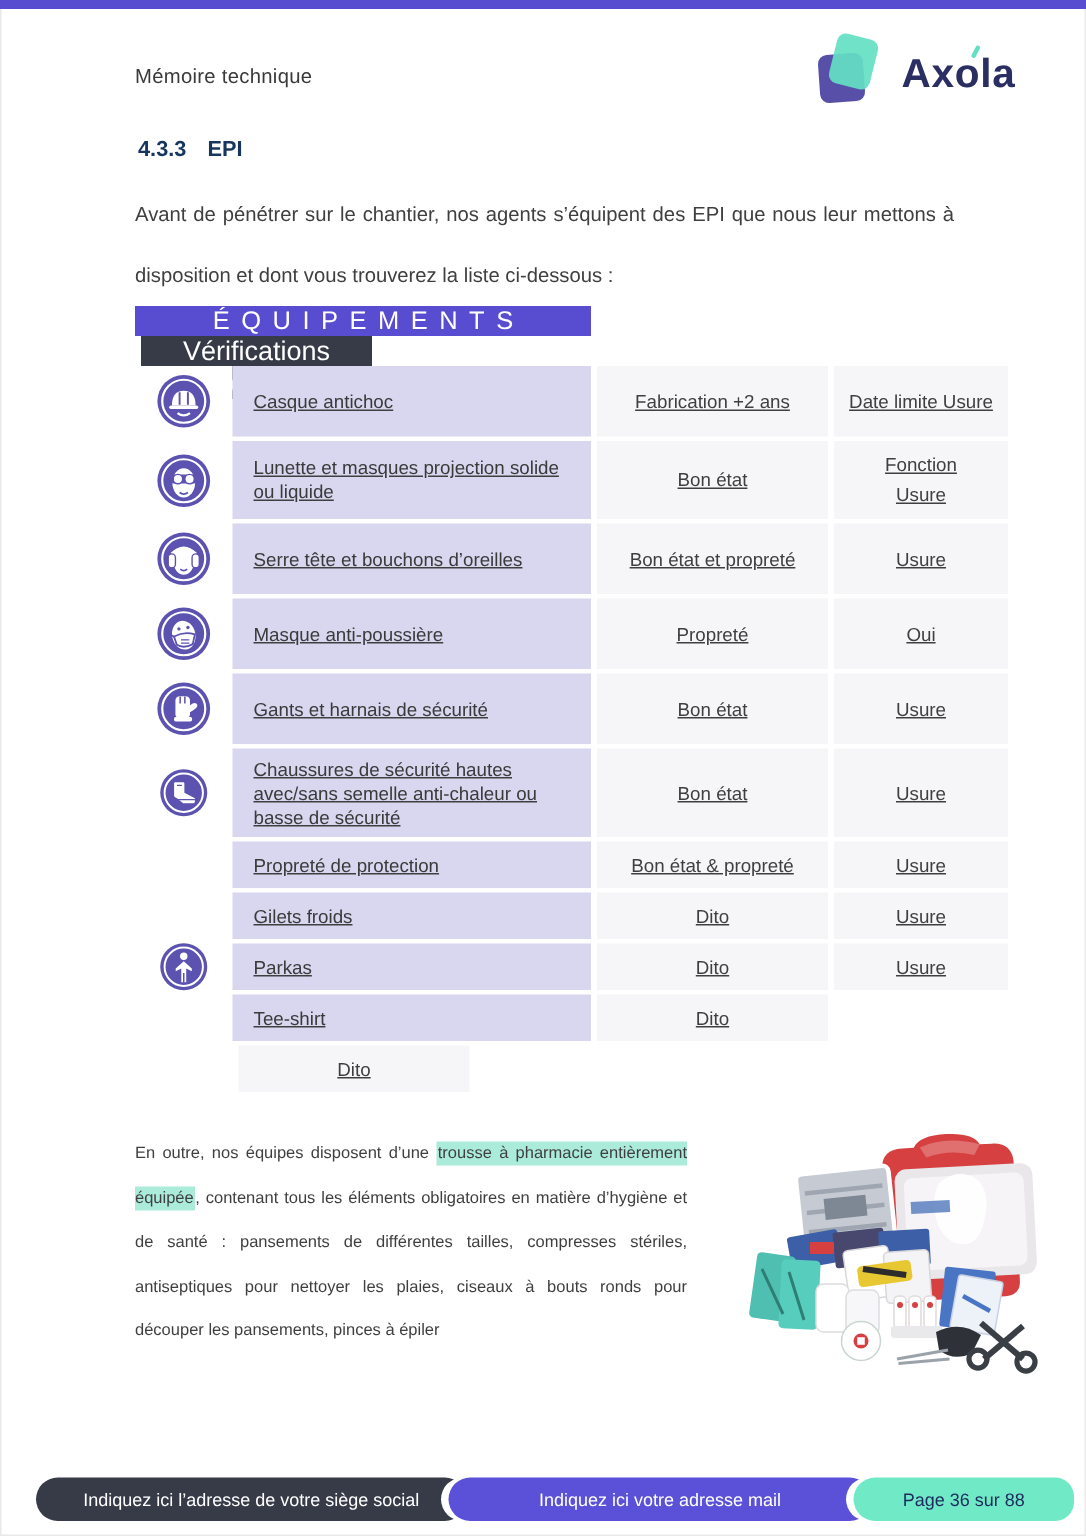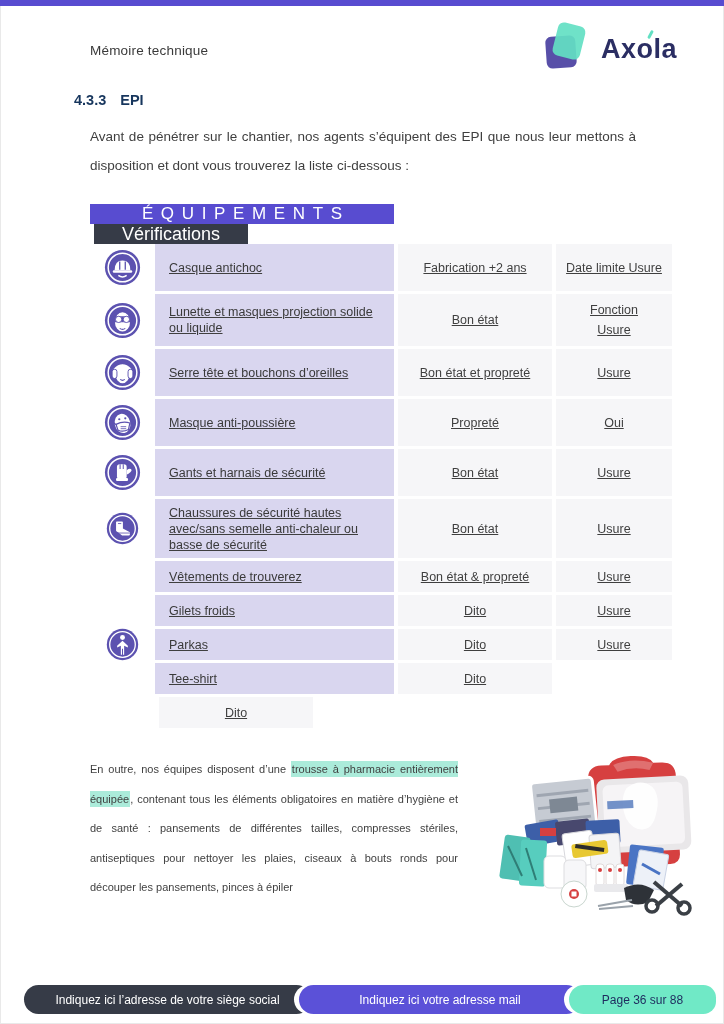--- a/index.html
+++ b/index.html
@@ -17,25 +17,25 @@
   
   .doc-title { position:absolute; left:90px; top:43px; font-size:13.5px; color:#3a3a3a; letter-spacing:.2px; }
   .logo { position:absolute; left:545px; top:22px; width:150px; height:52px; }
   .logo-mark { position:absolute; left:0; top:2px; width:48px; height:48px; }
   .logo-square-back { position:absolute; left:1px; top:12px; width:30px; height:32px; background:#584FA8; border-radius:6px; transform:rotate(-4deg); }
   .logo-square-front { position:absolute; left:10px; top:0px; width:28px; height:34px; background:#63E0C3; border-radius:6px; transform:rotate(14deg); opacity:.92; }
   .logo-text { position:absolute; left:56px; top:12px; font-size:27px; font-weight:bold; color:#2B2E63; letter-spacing:.5px; }
   .logo-accent { position:absolute; left:104px; top:8px; width:3px; height:9px; background:#63E0C3; border-radius:2px; transform:rotate(28deg); }
 
   
-  .section-heading { position:absolute; left:74px; top:92px; font-size:14.5px; font-weight:bold; color:#17365D; }
+  .section-heading { position:absolute; left:92px; top:92px; font-size:14.5px; font-weight:bold; color:#17365D; }
   .section-heading .num { margin-right:14px; }
 
   
-  .intro { position:absolute; left:90px; top:122px; width:546px; font-size:13.5px; line-height:29px; text-align:justify; color:#3f3f3f; }
+  .intro { position:absolute; left:90px; top:122px; width:546px; font-size:13.5px; line-height:41px; text-align:justify; color:#3f3f3f; }
 
   
   .epi-table { position:absolute; left:90px; top:204px; width:582px; font-size:12.5px; }
   .thead { display:flex; height:36px; margin-bottom:4px;flex-direction:column; }
   .th-equip { width:304px; background:#584CD0; color:#fff; display:flex; align-items:center; justify-content:center; font-size:17px; letter-spacing:.45em; padding-left:.45em; }
   .th-dark { background:#363B47; color:#fff; display:flex; align-items:center; justify-content:center; font-size:18px; }
   .th-verif { width:154px; margin-left:4px; }
   .th-repl { width:116px; margin-left:4px; }
   .trow { display:flex; margin-bottom:3px;text-decoration:underline; }
   .cell-icon { width:65px; display:flex; align-items:center; justify-content:center; background:#fff; }
@@ -183,21 +183,21 @@
         <path d="M14.5 14 h4" stroke="#5C52B0" stroke-width="1"></path>
       </svg>
     </div>
     <div class="cell-equip">Chaussures de sécurité hautes avec/sans semelle anti-chaleur ou basse de sécurité</div>
     <div class="cell-verif">Bon état</div>
     <div class="cell-repl">Usure</div>
   </div>
 
   <div class="trow" style="height:31px;">
     <div class="cell-icon"></div>
-    <div class="cell-equip">Vêtements de trouverez</div>
+    <div class="cell-equip">Propreté de protection</div>
     <div class="cell-verif">Bon état &amp; propreté</div>
     <div class="cell-repl">Usure</div>
   </div>
 
   <div class="trow" style="height:31px;">
     <div class="cell-icon"></div>
     <div class="cell-equip">Gilets froids</div>
     <div class="cell-verif">Dito</div>
     <div class="cell-repl">Usure</div>
   </div>

